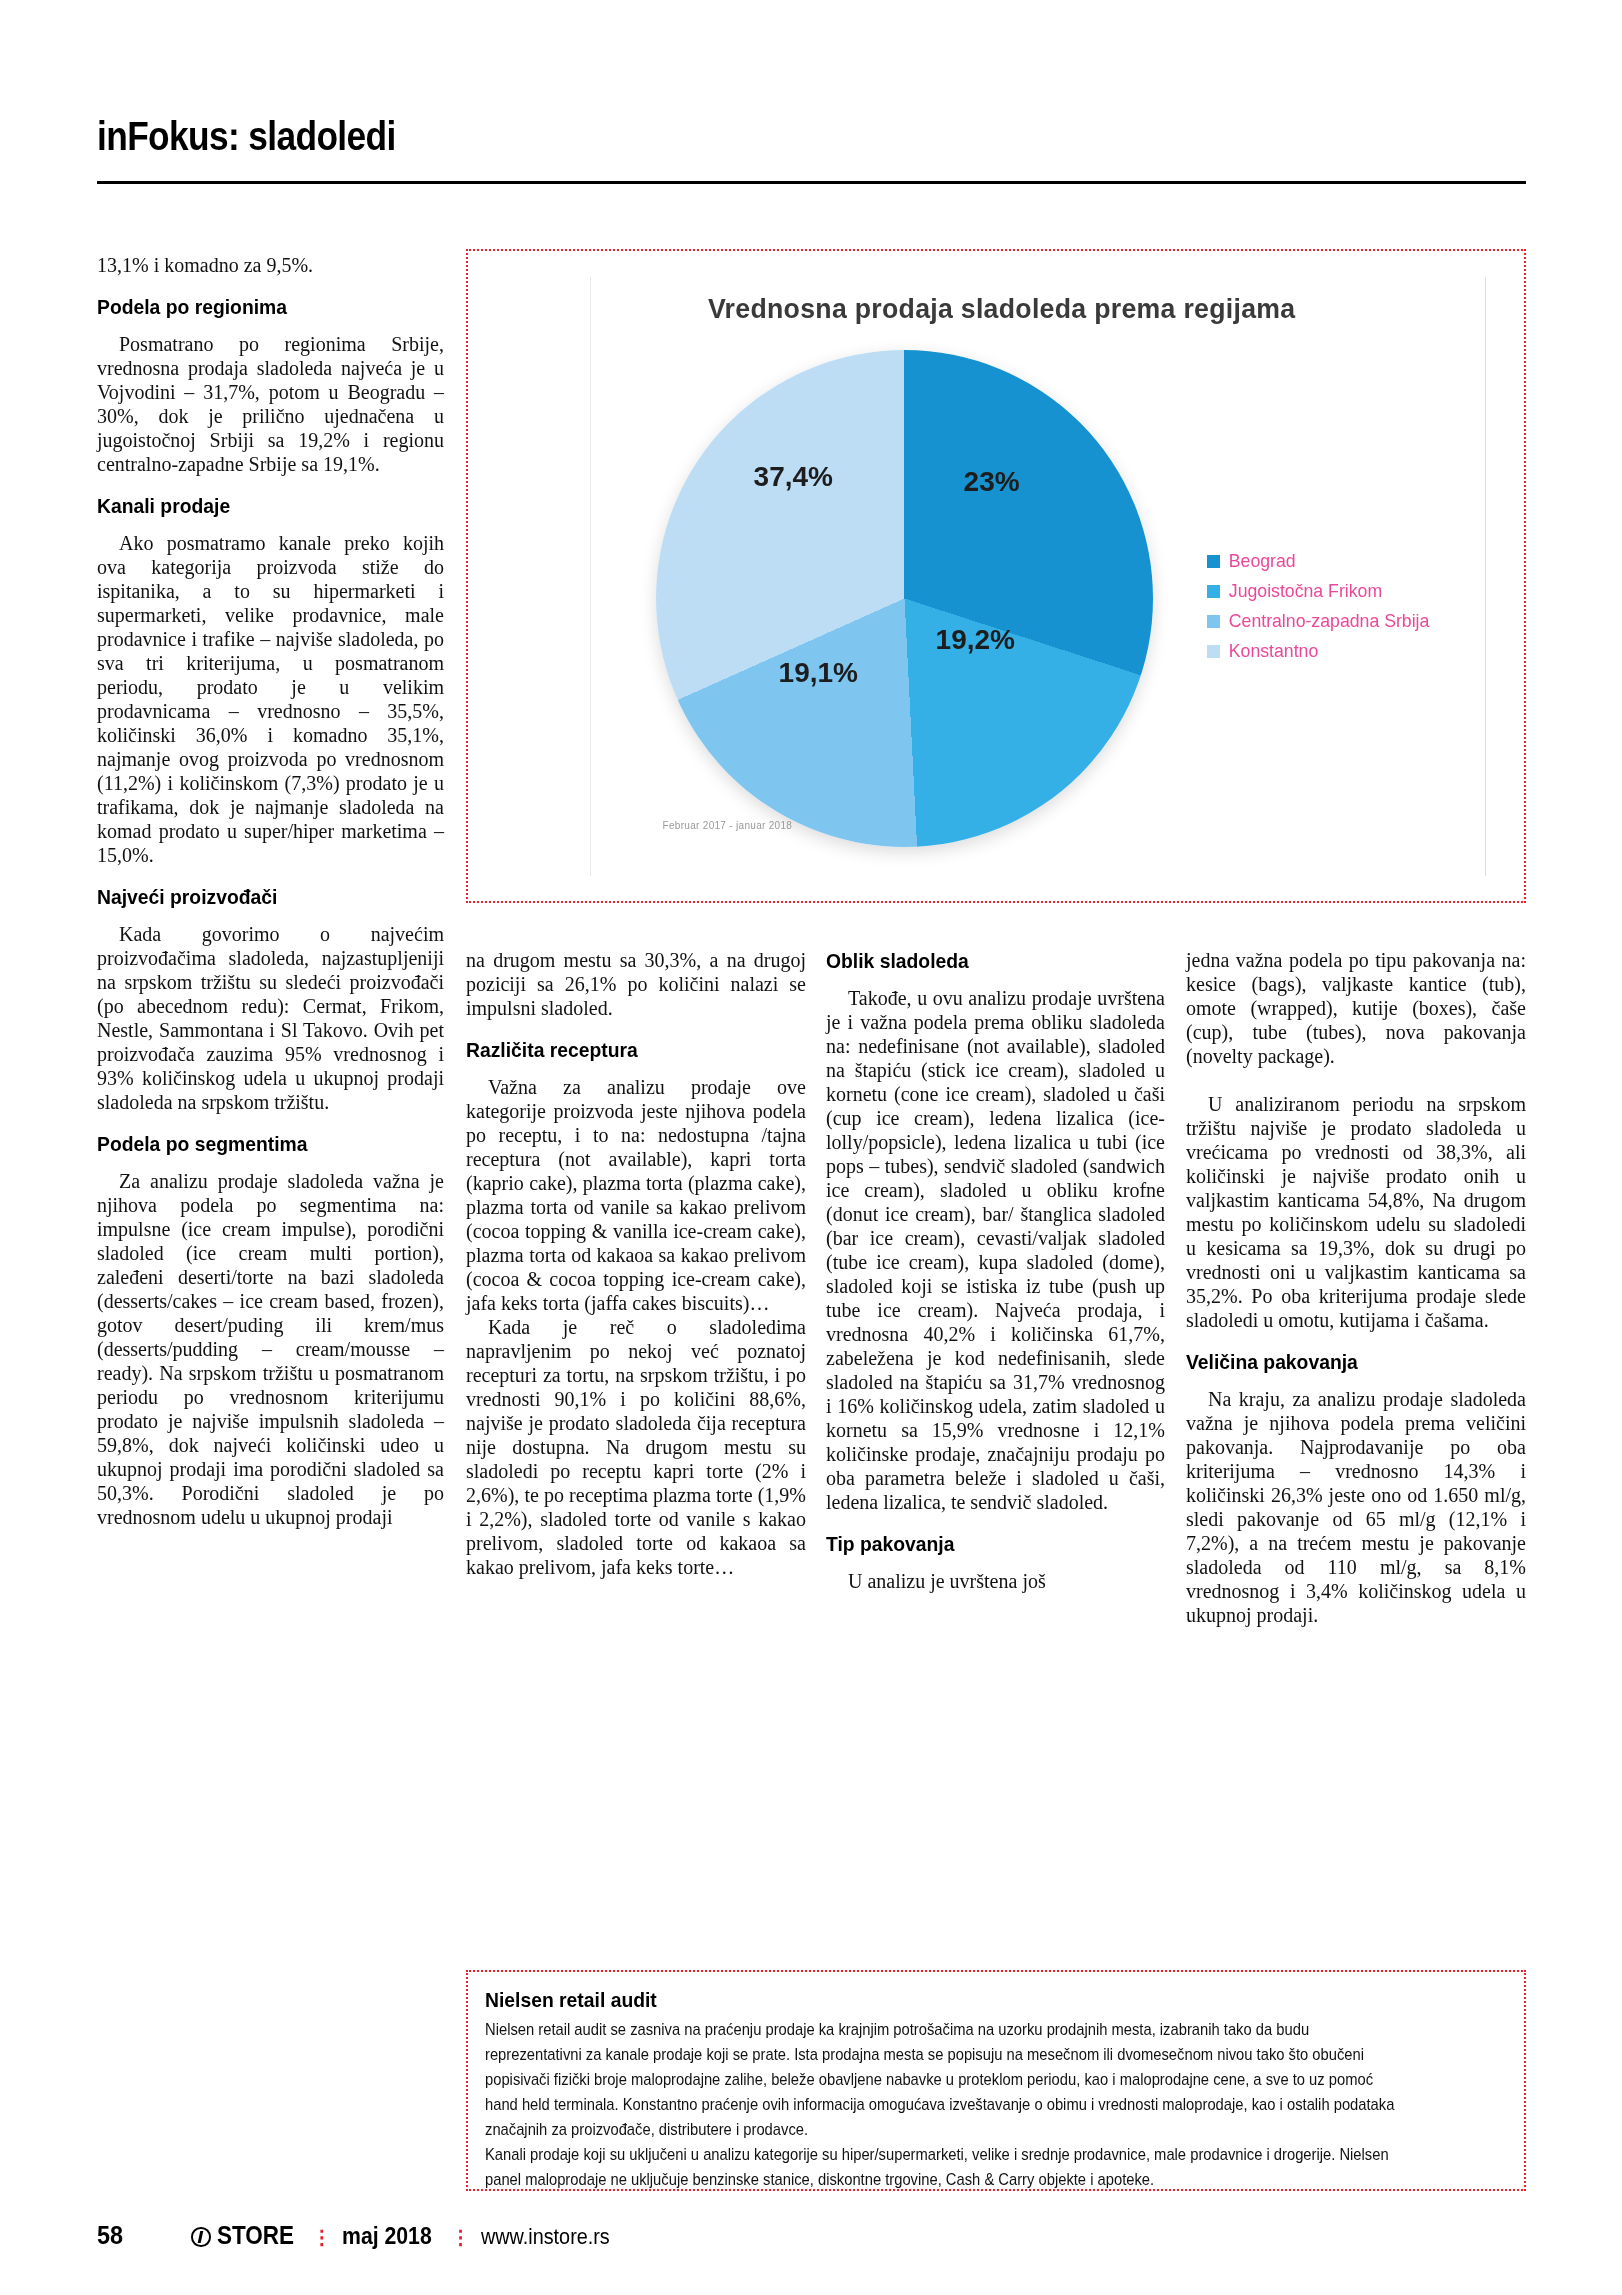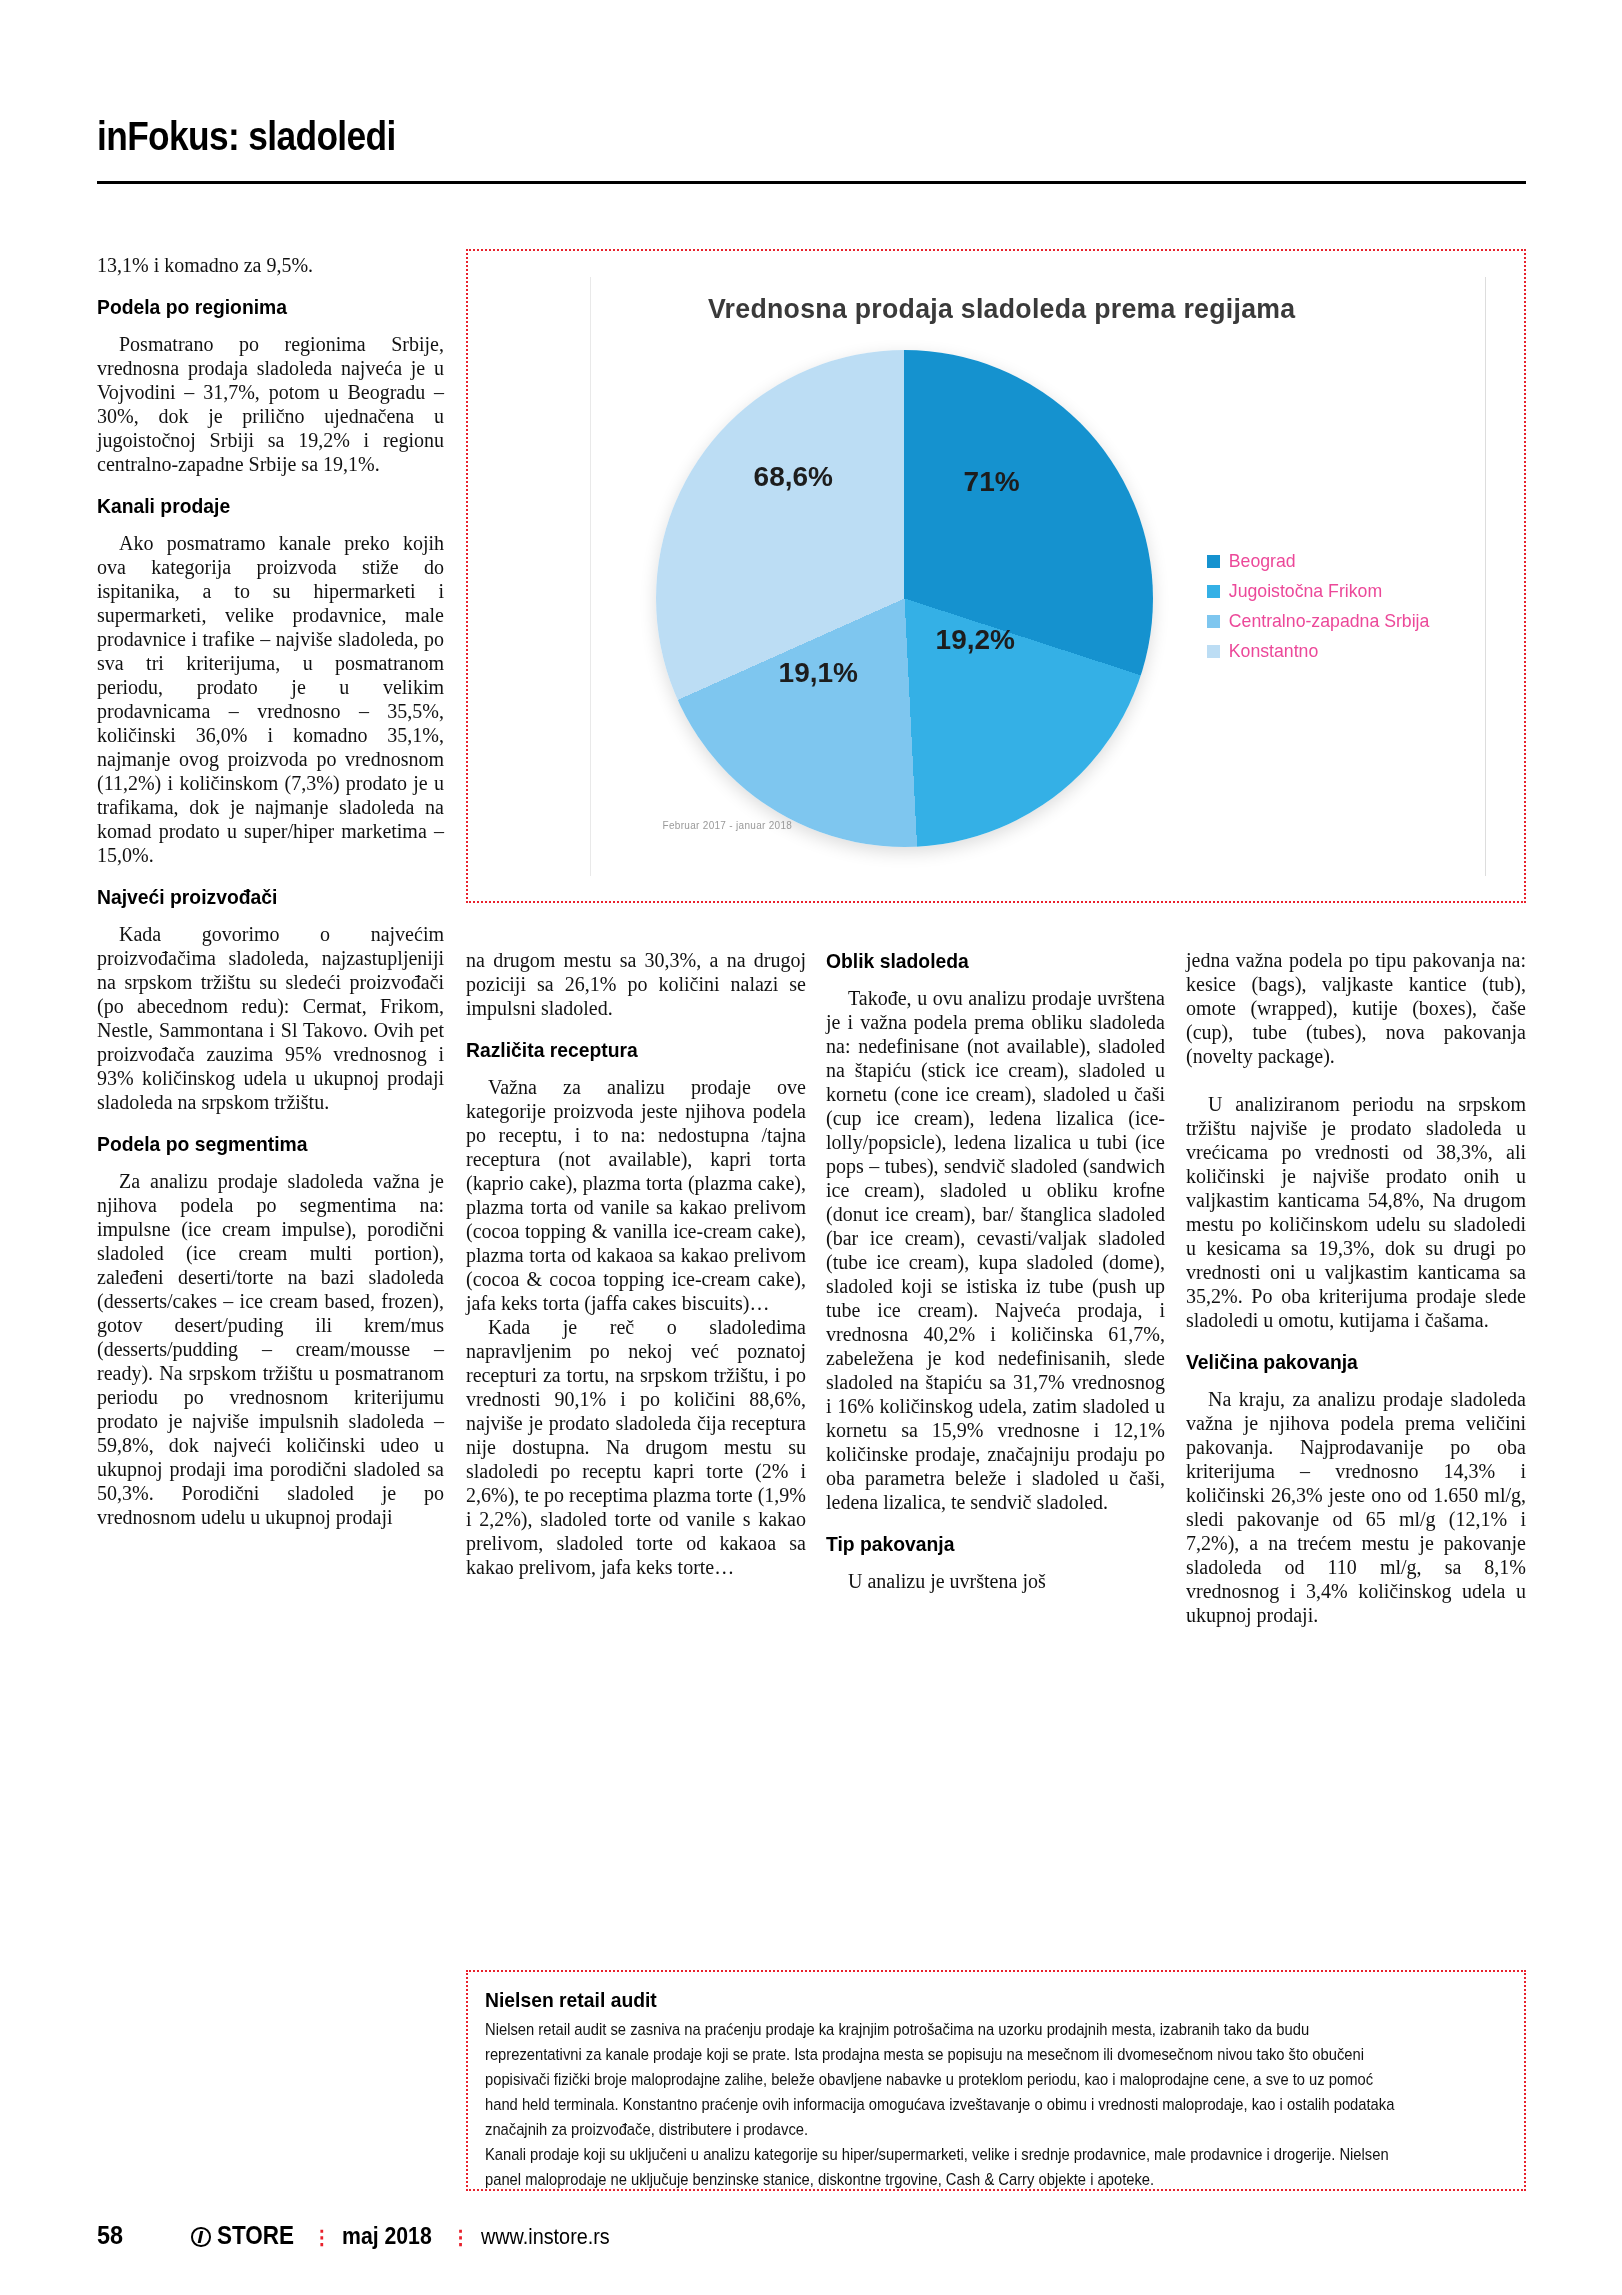--- a/index.html
+++ b/index.html
@@ -290,24 +290,24 @@
     <p>Za analizu prodaje sladoleda važna je njihova podela po segmentima na: impulsne (ice cream impulse), porodični sladoled (ice cream multi portion), zaleđeni deserti/torte na bazi sladoleda (desserts/cakes – ice cream based, frozen), gotov desert/puding ili krem/mus (desserts/pudding – cream/mousse – ready). Na srpskom tržištu u posmatranom periodu po vrednosnom kriterijumu prodato je najviše impulsnih sladoleda – 59,8%, dok najveći količinski udeo u ukupnoj prodaji ima porodični sladoled sa 50,3%. Porodični sladoled je po vrednosnom udelu u ukupnoj prodaji</p>
   </div>
 
   <div class="chart-panel">
     <div class="chart-inner">
       <div class="chart-frame-lines"></div>
       <div class="chart-title">Vrednosna prodaja sladoleda prema regijama</div>
 
       <div class="pie-wrap">
         <div class="pie"></div>
-        <div class="slice-label lbl-beograd">71%</div>
+        <div class="slice-label lbl-beograd">23%</div>
         <div class="slice-label lbl-jug">19,2%</div>
         <div class="slice-label lbl-cen">19,1%</div>
-        <div class="slice-label lbl-voj">68,6%</div>
+        <div class="slice-label lbl-voj">37,4%</div>
       </div>
 
       <div class="legend">
         <div class="legend-row">
           <span class="legend-swatch" style="background:#1592cf"></span>
           <span class="legend-text">Beograd</span>
         </div>
         <div class="legend-row">
           <span class="legend-swatch" style="background:#34b0e6"></span>
           <span class="legend-text">Jugoistočna Frikom</span>

